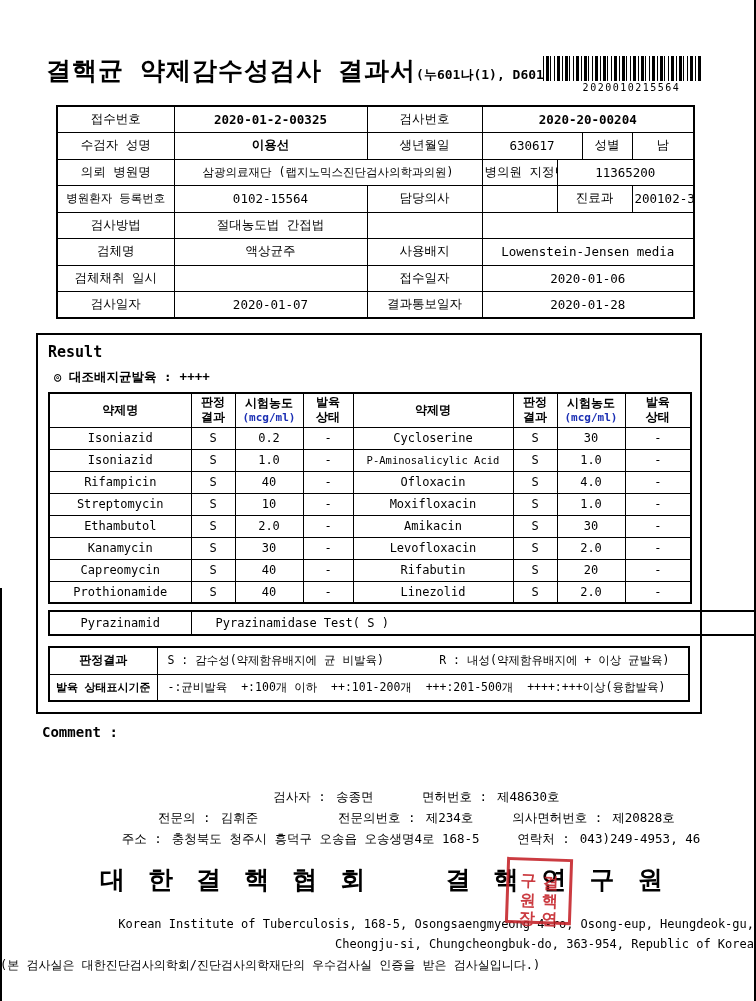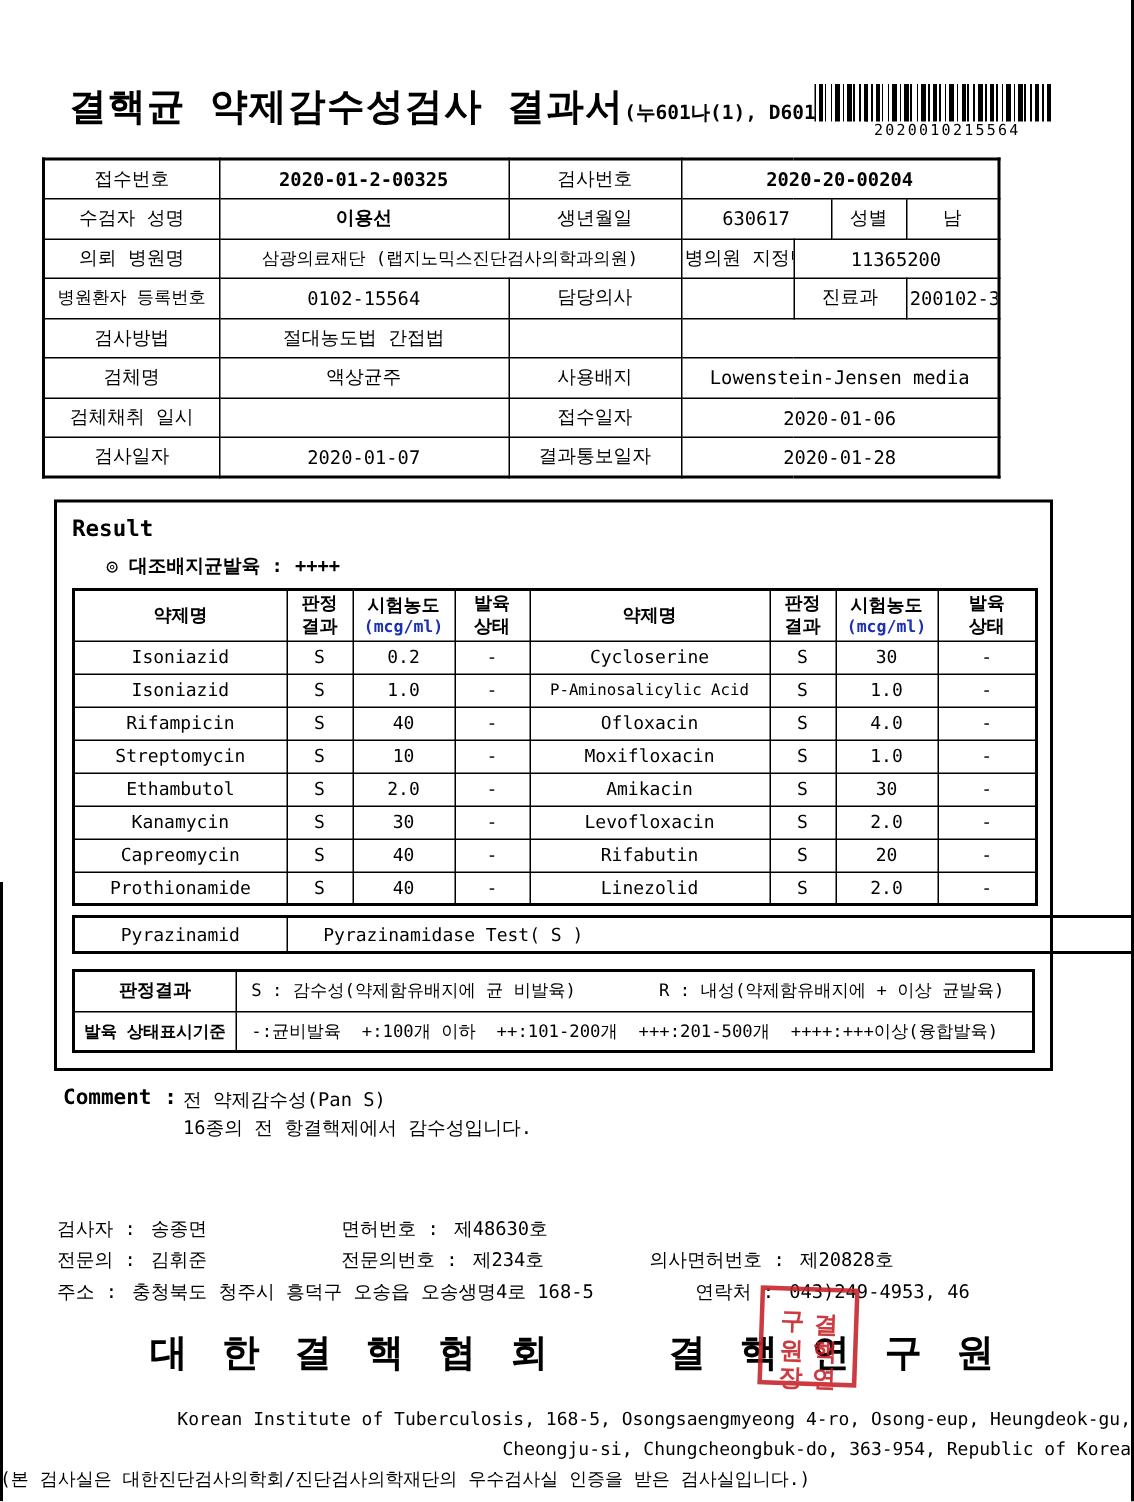--- a/index.html
+++ b/index.html
@@ -16,32 +16,32 @@
   .doc-title { font-size: 25px; font-weight: bold; letter-spacing: 1px; display:inline; }
   .doc-title-suffix { font-size: 13px; font-weight: bold; display:inline; }
   .barcode-wrap { position: absolute; top: 56px; right: 34px; width: 177px; text-align: center; }
   .barcode { height: 25px; width: 158px;
     background: repeating-linear-gradient(90deg,#000 0 1px,#fff 1px 3px,#000 3px 6px,#fff 6px 7px,#000 7px 8px,#fff 8px 11px,#000 11px 12px,#fff 12px 14px,#000 14px 17px,#fff 17px 19px);
   }
   .barcode-number { font-size: 10px; letter-spacing: 1.5px; margin-top: 1px; }
 
   
   table { border-collapse: collapse; table-layout: fixed; }
-  .info-table { margin: 18px 0 0 28px; width: 637px; border: 2px solid #000; }
+  .info-table { margin: 18px 0 0 56px; width: 637px; border: 2px solid #000; }
   .info-table td { border: 1px solid #000; height: 26.5px; font-size: 12.5px; text-align: center;
     padding: 0 2px; overflow: hidden; white-space: nowrap; }
   .b { font-weight: bold; }
   .pre { white-space: pre; }
   .tiny { font-size: 9px; line-height: 1.15; white-space: pre-line; }
   .small { font-size: 10px; }
 
   
   .result-box { margin: 14px 0 0 36px; width: 666px; border: 2px solid #000; padding: 8px 10px 10px 10px; }
   .result-title { font-size: 15px; font-weight: bold; }
-  .control-line { margin: 8px 0 6px 23px; font-size: 12.5px; font-weight: bold; }
+  .control-line { margin: 8px 0 6px 6px; font-size: 12.5px; font-weight: bold; }
   .control-line .val { margin-left: 8px; }
 
   .drug-table { width: 642px; border: 2px solid #000; }
   .drug-table th { border: 1px solid #000; font-size: 12px; font-weight: bold; height: 34px;
     text-align: center; white-space: pre-line; line-height: 1.25; padding: 0 1px; overflow: hidden; }
   .drug-table td { border: 1px solid #000; font-size: 12px; height: 22px; text-align: center;
     white-space: nowrap; overflow: hidden; padding: 0 1px; }
   .blue { color: #1b2fb4; font-size: 11px; font-weight: bold; }
 
   .pz-table { margin-top: 6px; width: 738px; border: 2px solid #000; }
@@ -53,21 +53,21 @@
   .legend-table .llbl { text-align: center; font-weight: bold; font-size: 12px; }
   .legend-table .llbl.sm { font-size: 11px; }
   .legend-table .ltxt { text-align: left; padding-left: 10px; white-space: pre; }
 
   
   .comment { margin: 10px 0 0 42px; display: flex; }
   .c-label { font-size: 14px; font-weight: bold; width: 80px; }
   .c-body { font-size: 12.5px; line-height: 1.5; }
 
   
-  .staff { margin: 46px 0 0 38px; font-size: 12.5px; line-height: 21px; white-space: nowrap; }
+  .staff { margin: 46px 0 0 38px; font-size: 12.5px; line-height: 21px; white-space: nowrap; text-align: center; }
   .pair { display: inline-block; }
   .pair .fv { margin-left: 10px; }
   .p-w180 { width: 182px; }
   .p-w205 { width: 198px; }
   .p-w420 { width: 418px; }
 
   .org { margin: 14px 0 0 100px; font-size: 25px; font-weight: bold; letter-spacing: 4px; white-space: pre; }
   .stamp { position: absolute; left: 506px; top: 858px; width: 66px; height: 66px;
     border: 3px solid #c42127; color: #c42127; transform: rotate(2deg); opacity: 0.88;
     display: flex; align-items: center; justify-content: center; }
@@ -299,24 +299,20 @@
       <tr>
         <td class="llbl sm">발육 상태표시기준</td>
         <td class="ltxt">-:균비발육  +:100개 이하  ++:101-200개  +++:201-500개  ++++:+++이상(융합발육)</td>
       </tr>
     </tbody>
       </table>
   </div>
 
   <div class="comment">
     <div class="c-label">Comment :</div>
-    <div class="c-body">
-      <div>전 약제감수성(Pan S)</div>
-      <div>16종의 전 항결핵제에서 감수성입니다.</div>
-    </div>
   </div>
 
   <div class="staff">
     <div class="f-line">
       <span class="pair p-w180"><span>검사자 :</span><span class="fv">송종면</span></span>
       <span class="pair"><span>면허번호 :</span><span class="fv">제48630호</span></span>
     </div>
     <div class="f-line">
       <span class="pair p-w180"><span>전문의 :</span><span class="fv">김휘준</span></span>
       <span class="pair p-w205"><span>전문의번호 :</span><span class="fv">제234호</span></span>

